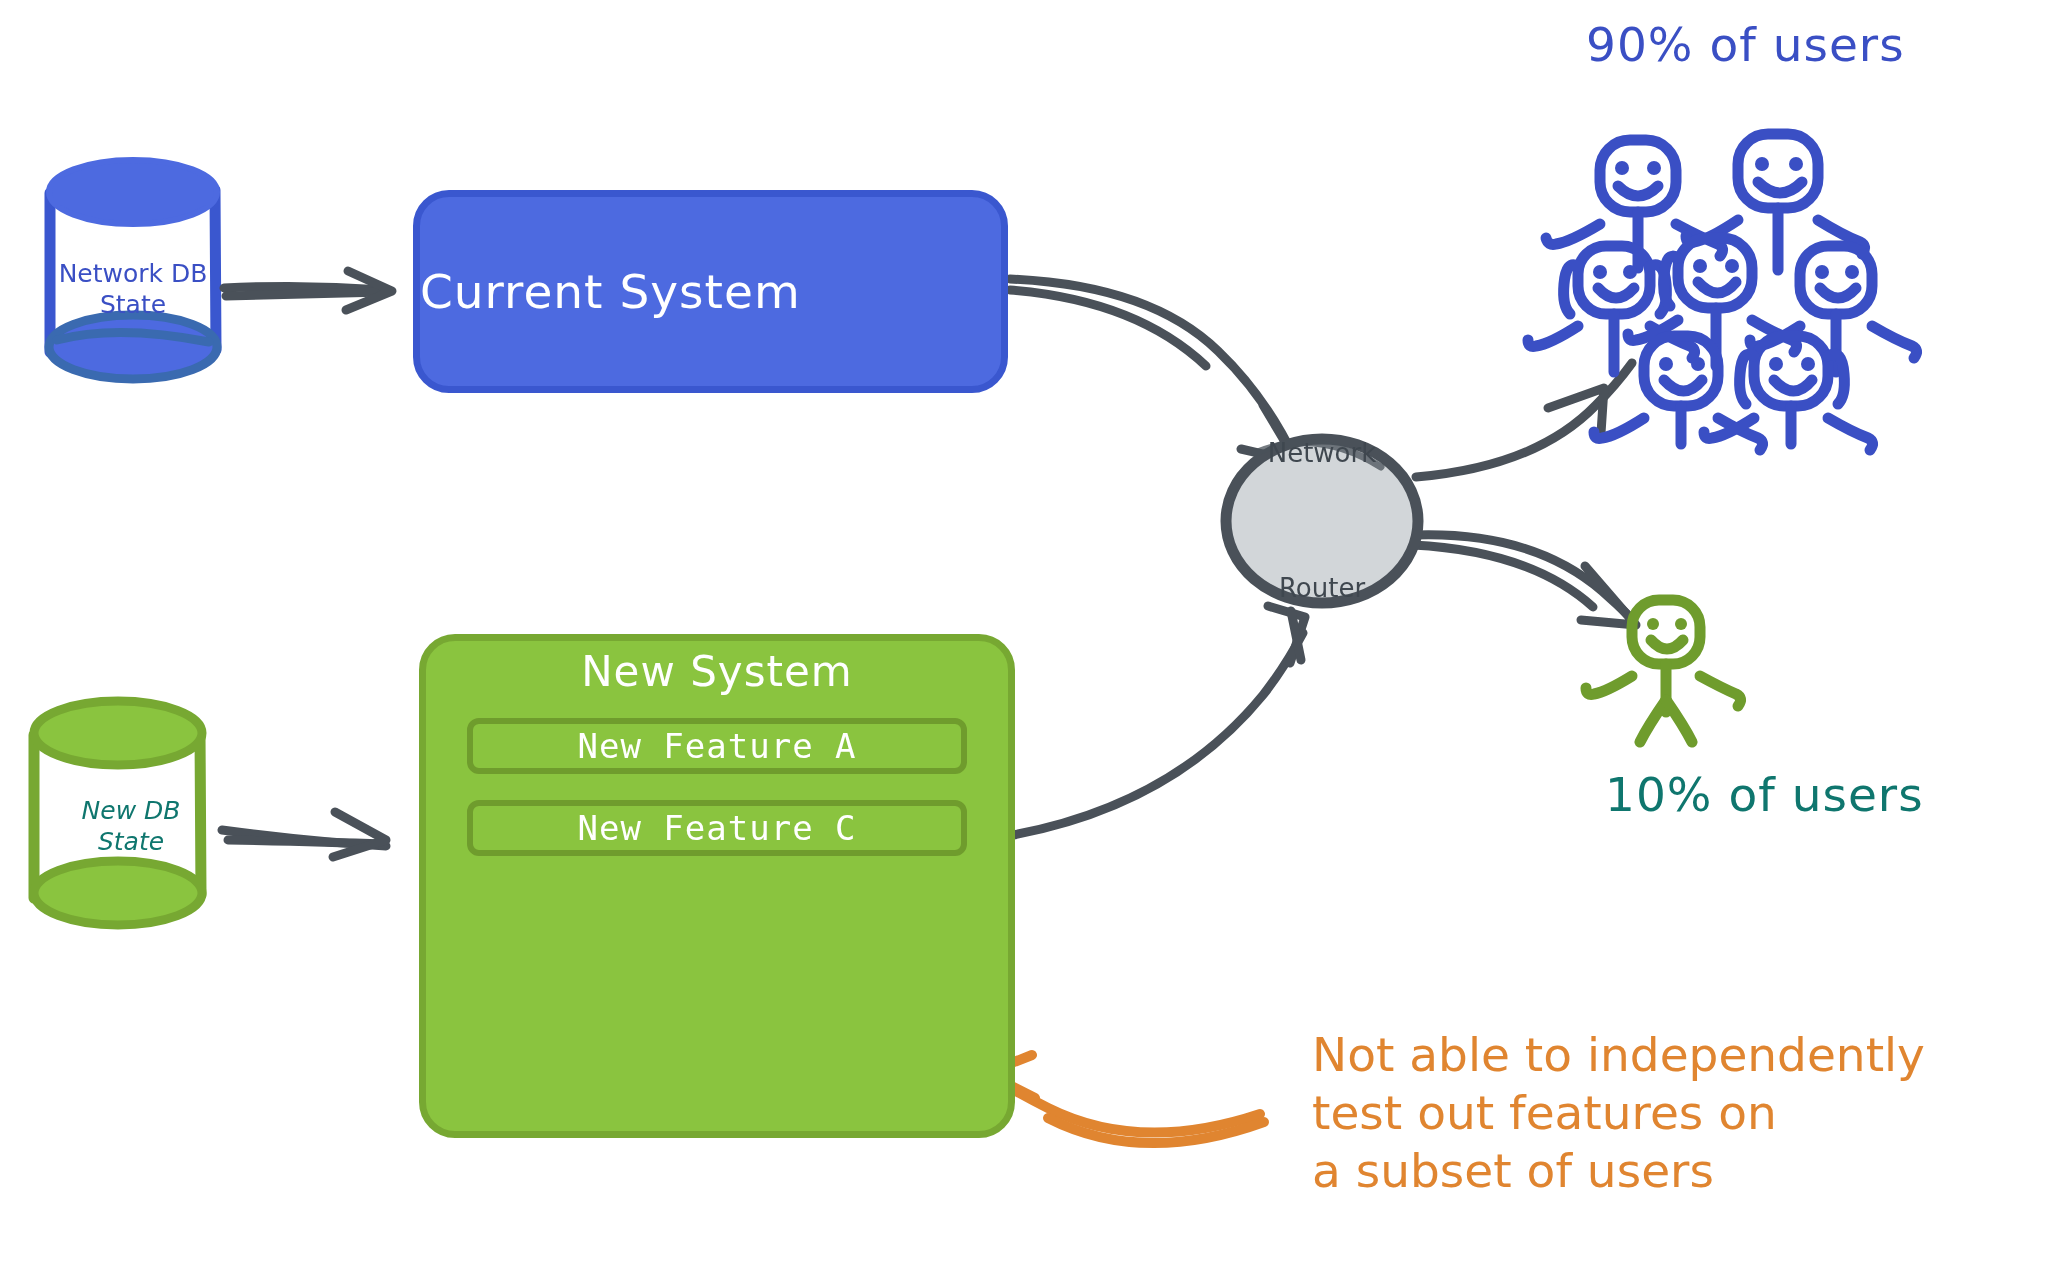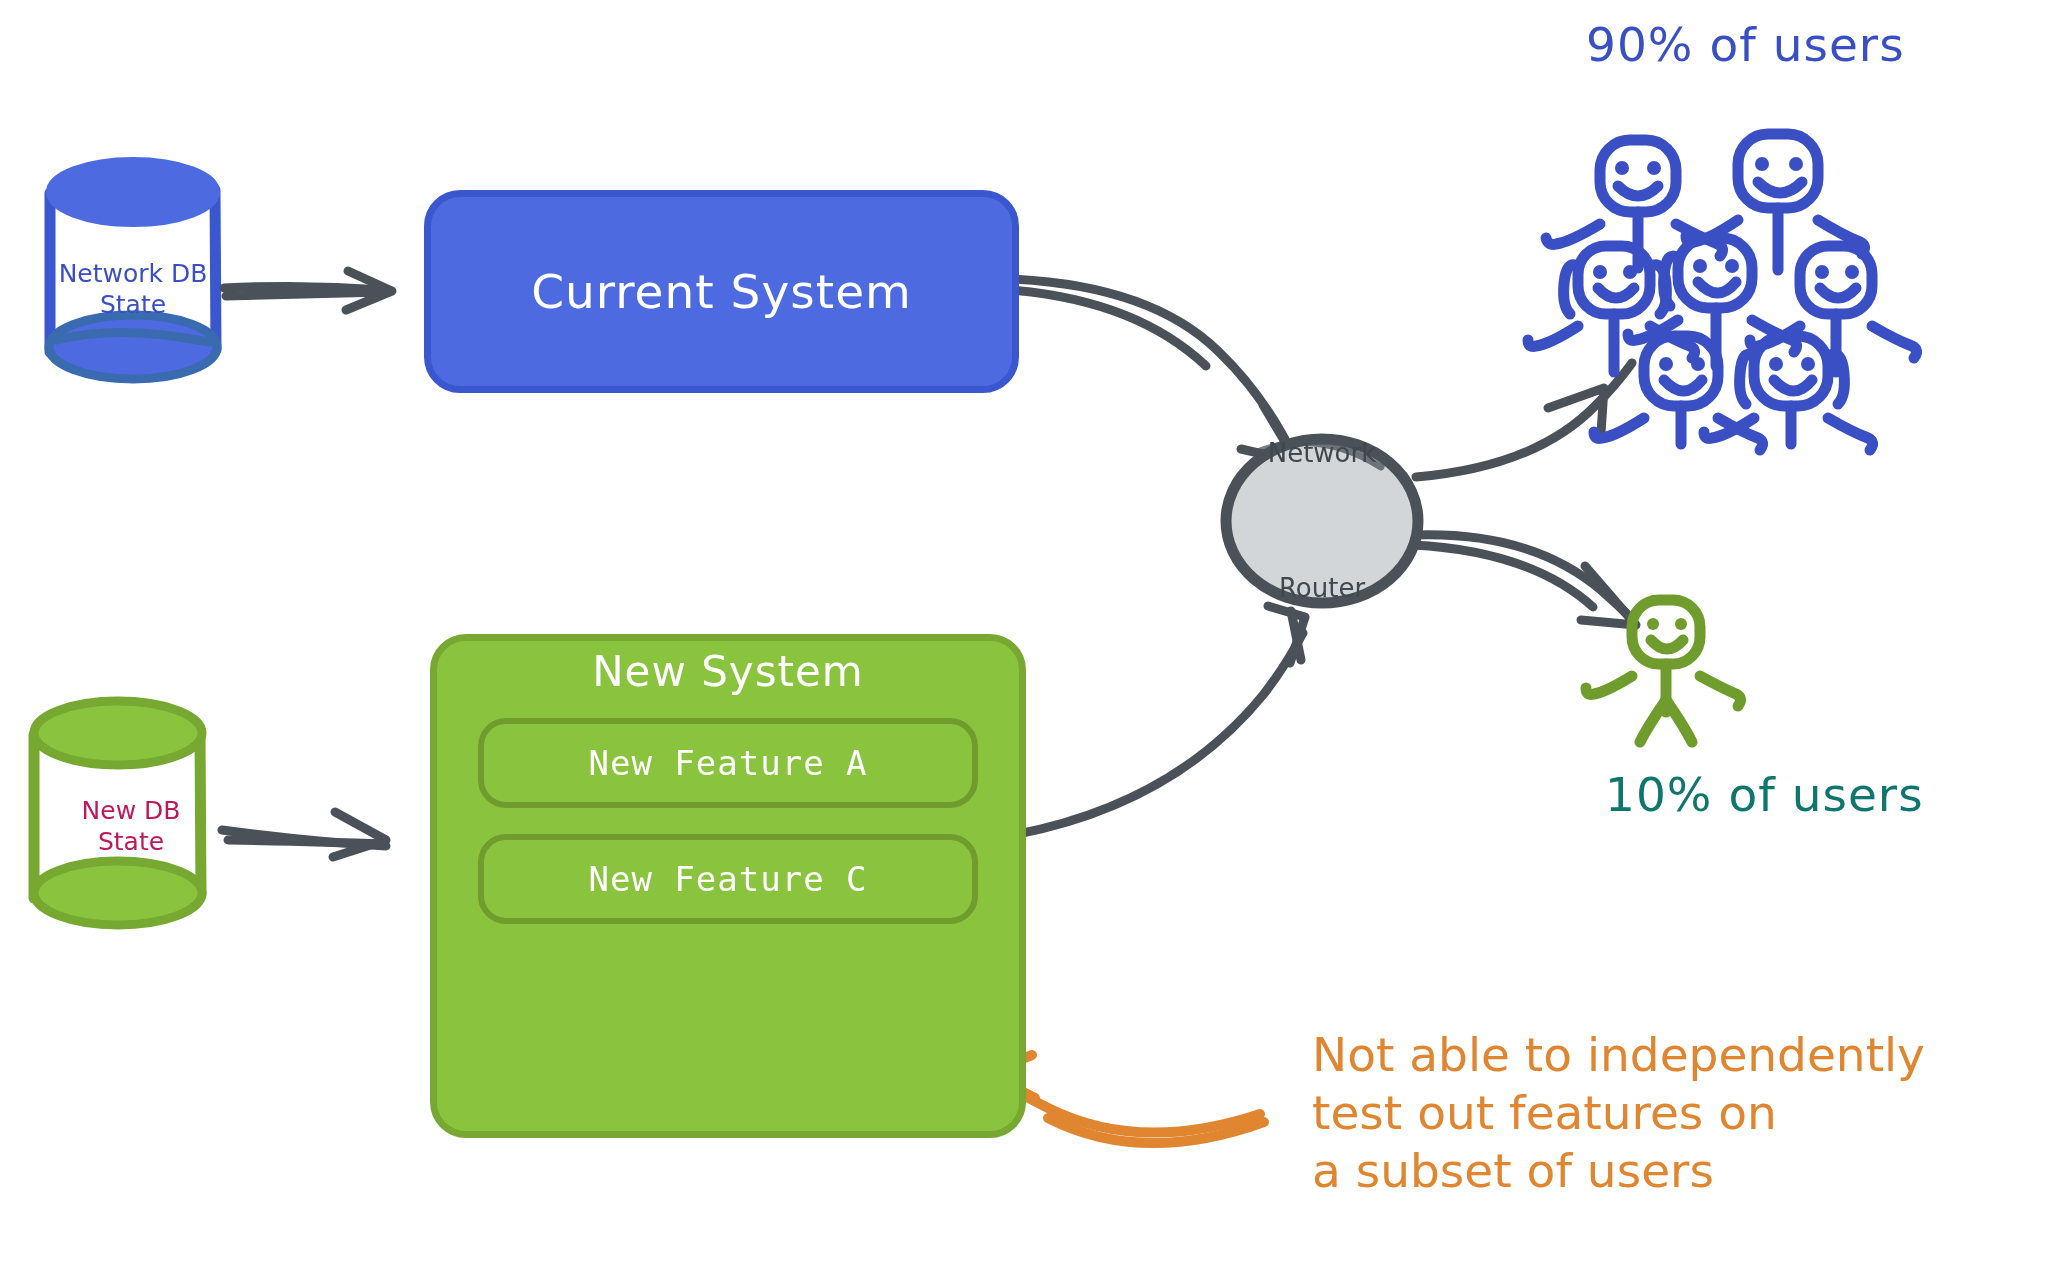--- a/index.html
+++ b/index.html
@@ -21,23 +21,22 @@
     height: 1264px;
   }
   .node {
     position: absolute;
   }
   
   .sys-box {
     position: absolute;
     display: flex;
     align-items: center;
-    justify-content: center;
+    justify-content: flex-start;
     box-sizing: border-box;
-    margin-left: 11px;
   }
   #current-system-box {
     left: 413px;
     top: 190px;
     width: 595px;
     height: 203px;
     background: #4d6ae0;
     border: 7px solid #3a57cf;
     border-radius: 36px;
   }
@@ -67,23 +66,23 @@
     width: 100%;
     display: block;
     padding-top: 6px;
     letter-spacing: 1px;
     font-family: "DejaVu Sans", sans-serif;
   }
   .feature-box {
     margin: 0 auto;
     margin-top: 18px;
     width: 500px;
-    height: 90px;
+    height: 56px;
     border: 6px solid #6f9c2d;
-    border-radius: 28px;
+    border-radius: 12px;
     display: flex;
     align-items: center;
     justify-content: center;
     box-sizing: border-box;
   }
   .feature-label {
     color: #ffffff;
     font-size: 34px;
     font-family: "DejaVu Sans Mono", monospace;
     letter-spacing: 1px;
@@ -127,21 +126,22 @@
   #current-db-text {
     left: 42px;
     top: 258px;
     width: 182px;
     color: #3a4fc4;
   }
   #new-db-text {
     left: 40px;
     top: 795px;
     width: 182px;
-    color: #be185d;
+    color: #0f766e;
+    font-style: italic;
   }
   
   .free-text {
     position: absolute;
     font-family: "DejaVu Sans", sans-serif;
     white-space: pre-line;
   }
   #pct-90-label {
     left: 1586px;
     top: 17px;

